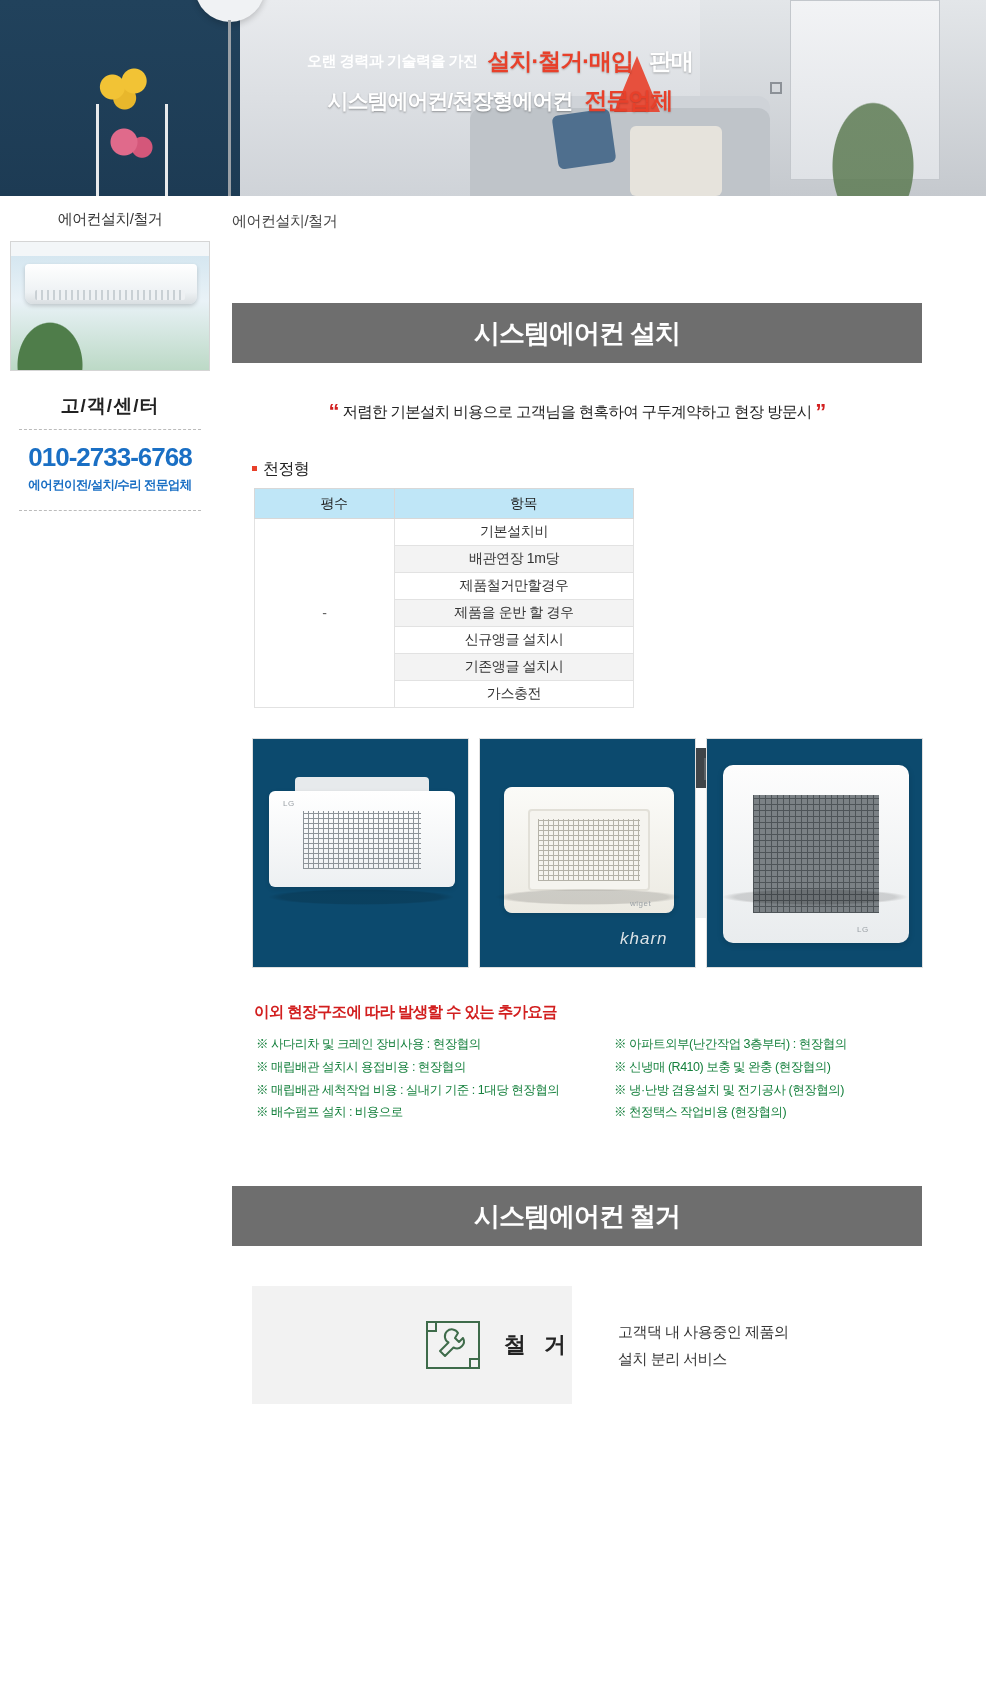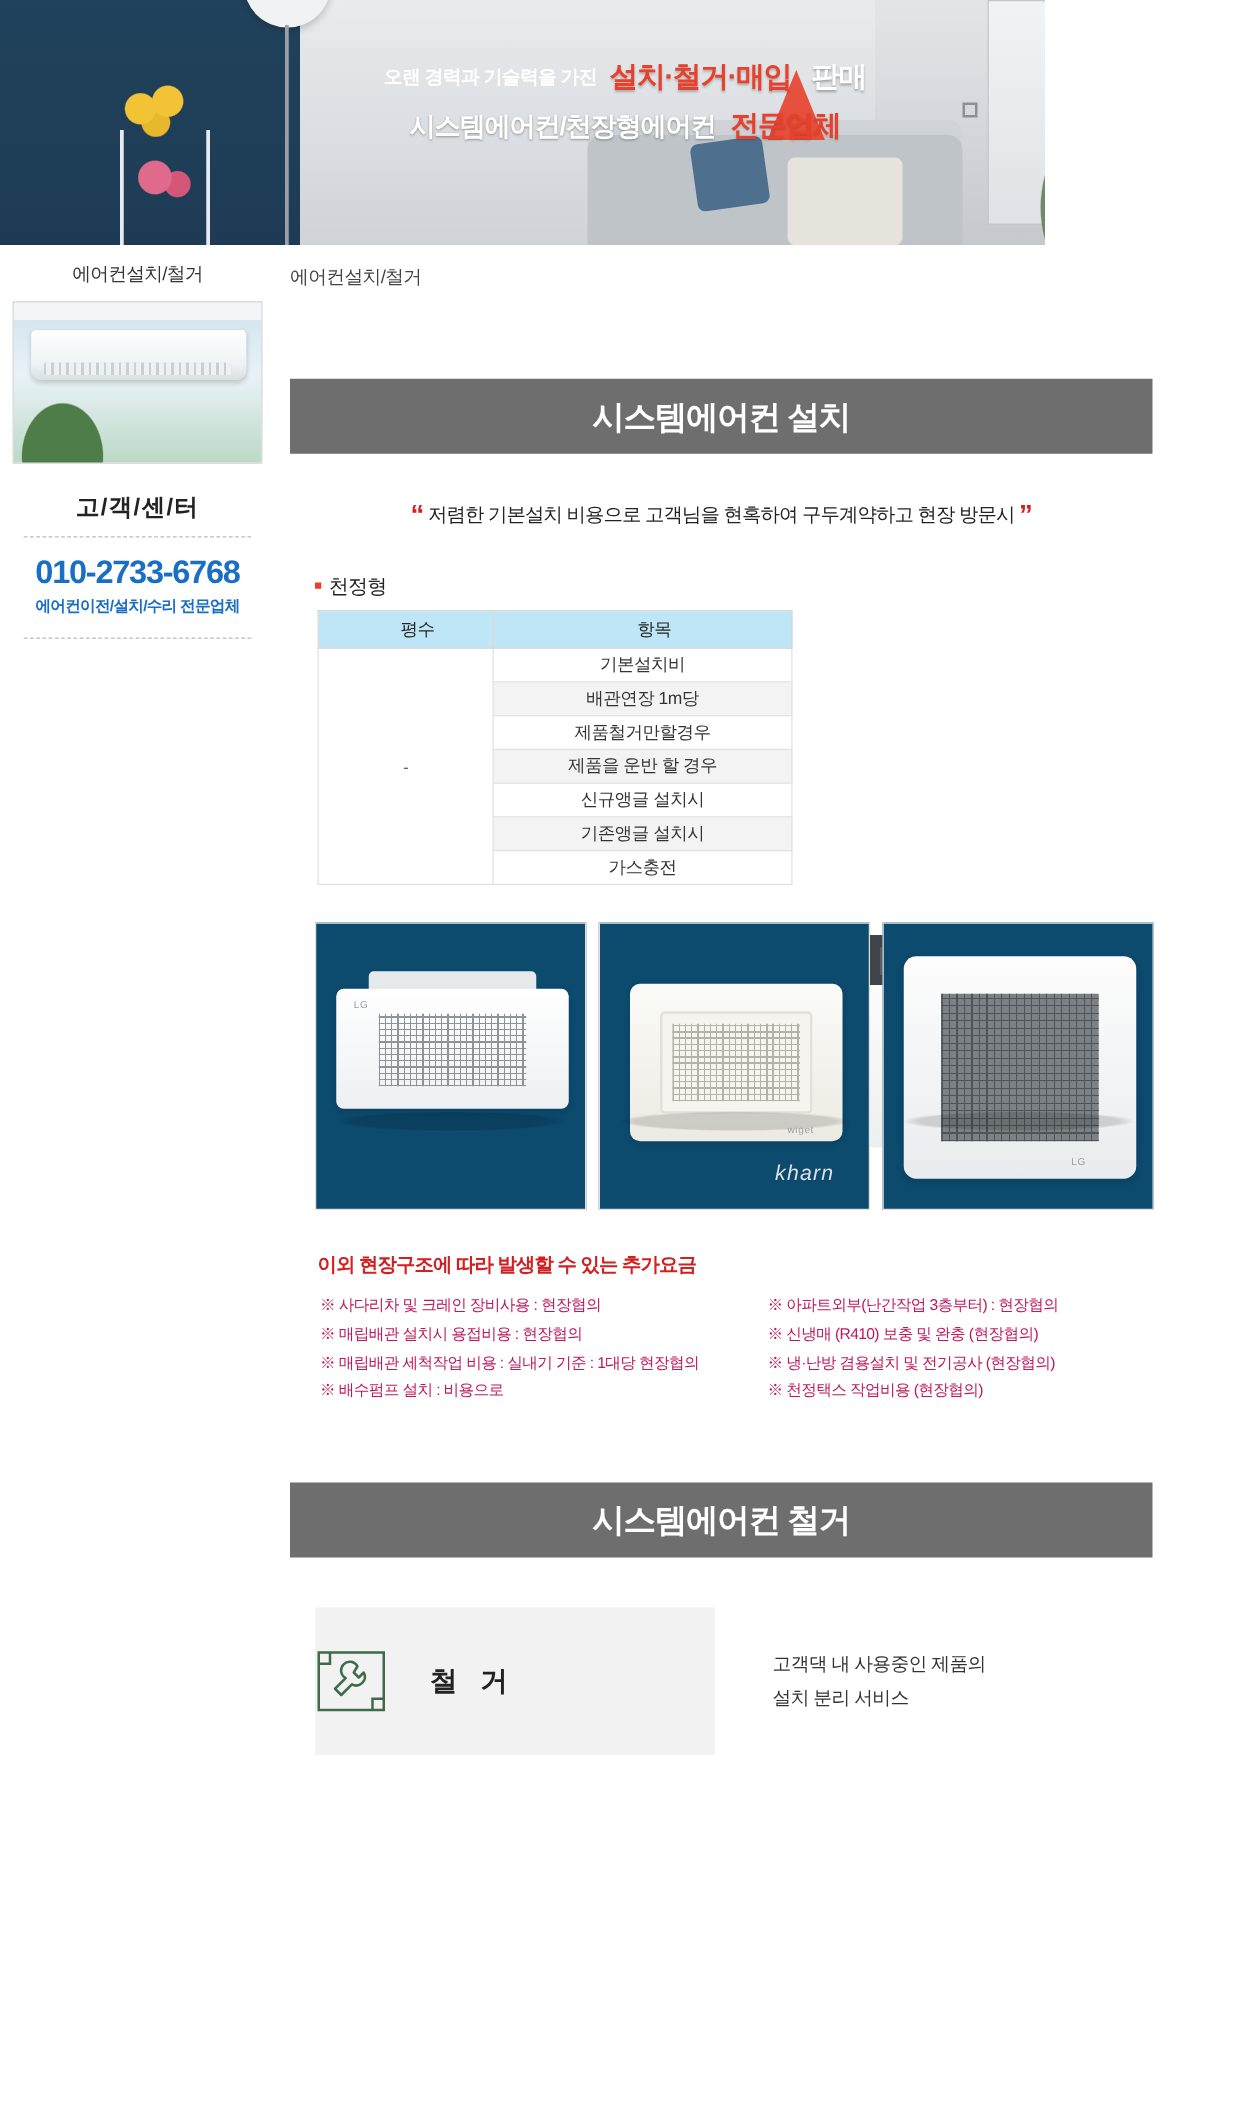--- a/index.html
+++ b/index.html
@@ -14,21 +14,21 @@
     position: relative;
     width: 1000px;
     min-height: 1700px;
     background: #ffffff;
     overflow: hidden;
   }
 
   
   .hero {
     position: relative;
-    width: 836px;
+    width: 986px;
     height: 196px;
     overflow: hidden;
     background: linear-gradient(90deg, #2a4a63 0%, #33566f 20%, #c9cdd2 45%, #dcdfe2 70%, #b9bdc2 100%);
   }
   .hero-wall-left {
     position: absolute; left: 0; top: 0; width: 240px; height: 196px;
     background: linear-gradient(180deg, #21425c 0%, #1d3b54 100%);
   }
   .hero-wall-mid {
     position: absolute; left: 240px; top: 0; width: 460px; height: 196px;
@@ -331,30 +331,30 @@
     color: rgba(255,255,255,.85); font-style: italic; letter-spacing: 1px;
     text-shadow: 0 1px 1px rgba(0,0,0,.15);
   }
 
   .extra-title {
     margin: 34px 0 10px 22px; font-size: 15.5px; font-weight: bold;
     color: #d21f1f; letter-spacing: -.7px;
   }
   .extra-cols {
     margin-left: 24px; display: flex; gap: 40px; font-size: 12.5px;
-    color: #be185d; letter-spacing: -.5px; line-height: 1.82;
+    color: #15803d; letter-spacing: -.5px; line-height: 1.82;
   }
   .extra-col { width: 330px; }
 
   .detach-block {
     margin: 40px 0 0 20px; display: flex; align-items: center; gap: 0;
   }
   .detach-card {
     width: 320px; height: 118px; background: #f2f2f2;
-    display: flex; align-items: center; justify-content: flex-start; gap: 34px;
+    display: flex; align-items: center; justify-content: flex-end; gap: 22px;
   }
   .detach-icon { width: 58px; height: 52px; position: relative; }
   .detach-label {
     font-size: 22px; color: #222; font-weight: bold; letter-spacing: 6px;
   }
   .detach-desc {
     margin-left: 46px; font-size: 15px; color: #333; line-height: 1.8;
     letter-spacing: -.5px;
   }
 </style>

